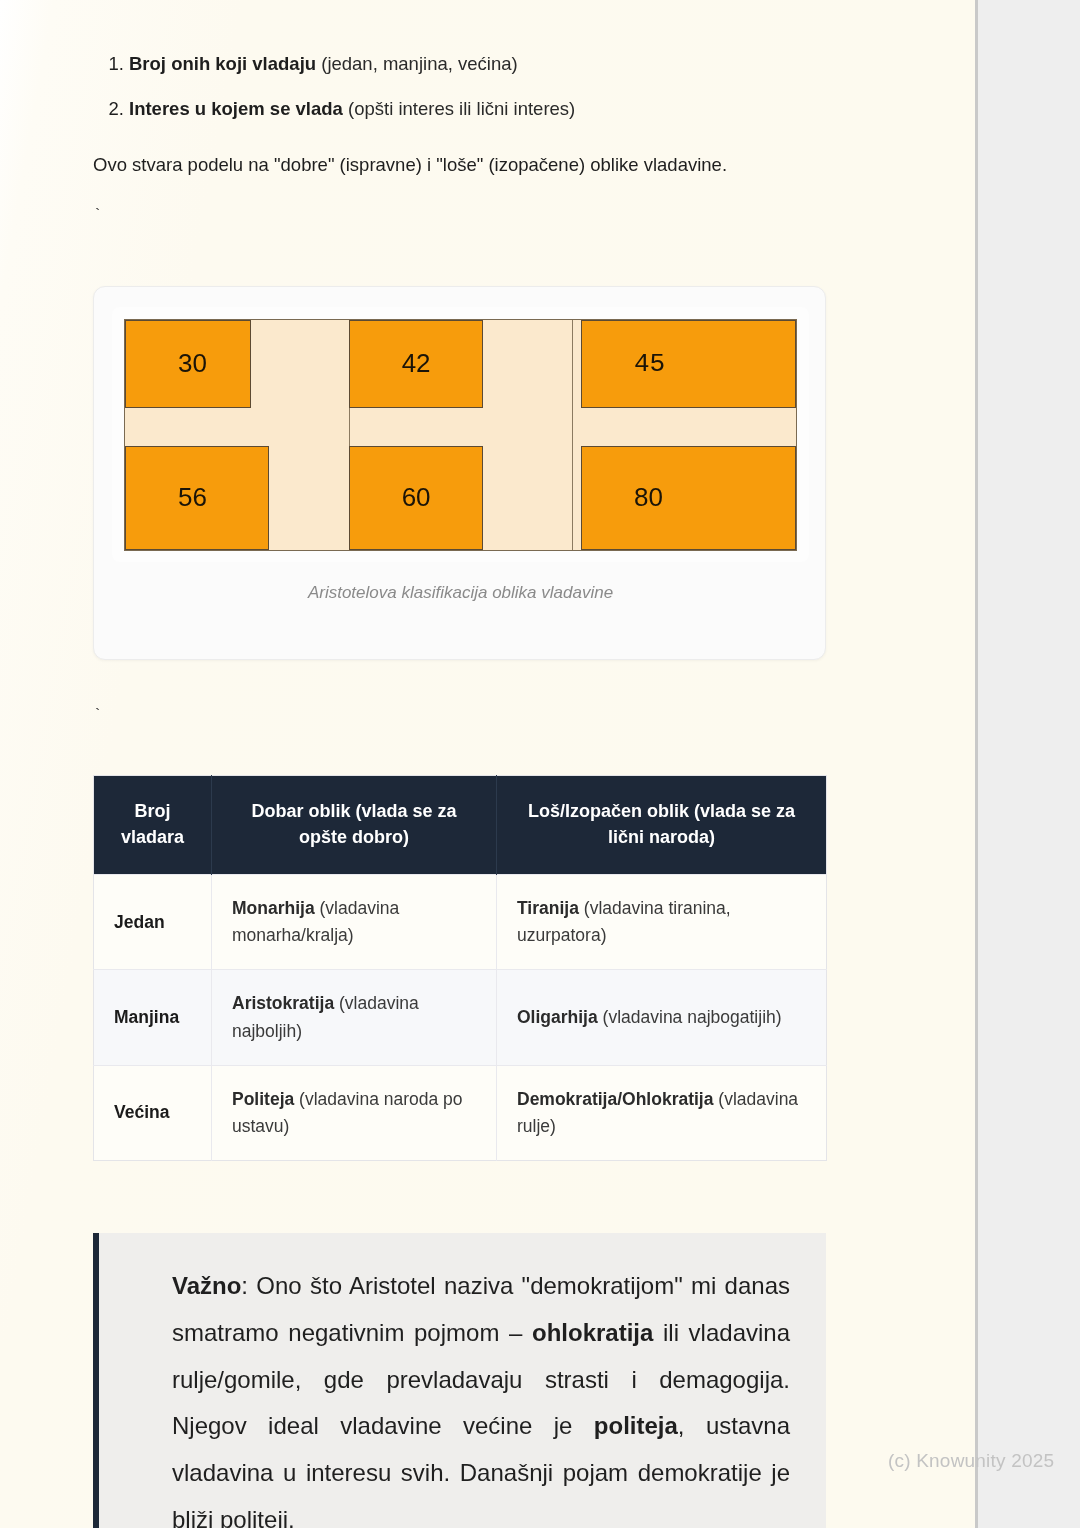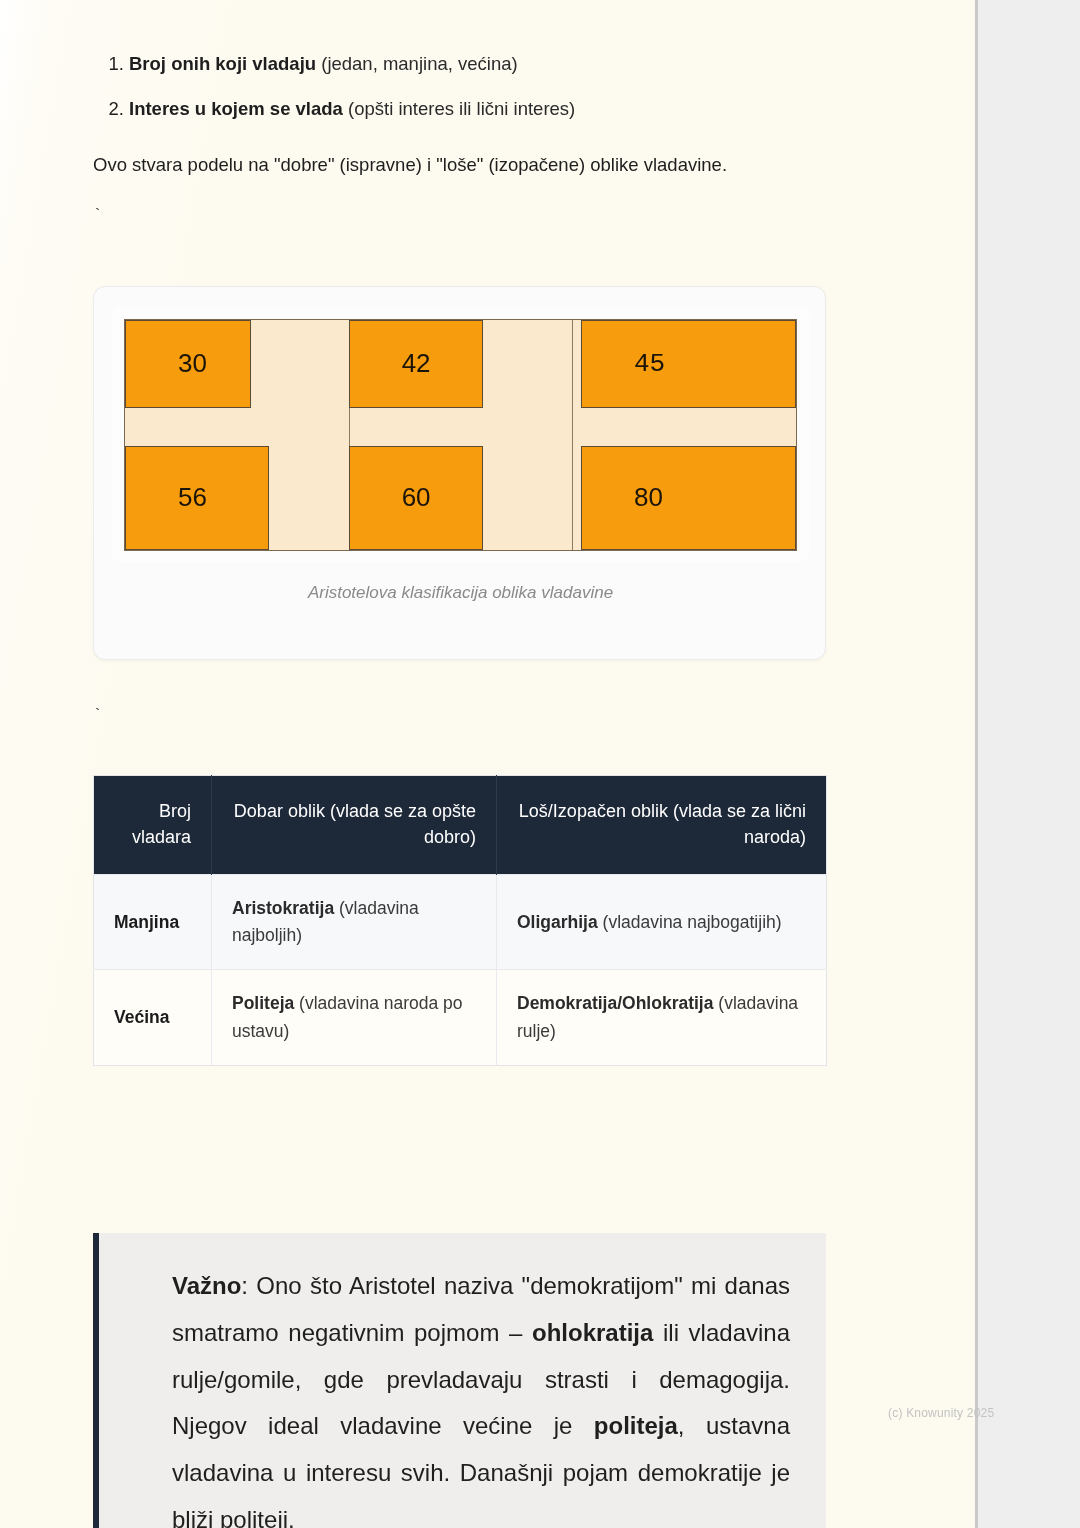--- a/index.html
+++ b/index.html
@@ -170,23 +170,23 @@
     left: 93px;
     top: 775px;
     width: 733px;
     border-collapse: collapse;
     border: 1px solid #e4e4e8;
     table-layout: fixed;
   }
   .tbl th {
     background: #1d2838;
     color: #ffffff;
-    text-align: right;
+    text-align: center;
     font-size: 18px;
-    font-weight: 400;
+    font-weight: 700;
     line-height: 1.45;
     padding: 22px 20px 24px 20px;
     vertical-align: top;
     border-right: 1px solid #2c3a4d;
   }
   .tbl th:last-child { border-right: none; }
   .tbl td {
     font-size: 17.5px;
     line-height: 1.55;
     color: #2b2b2b;
@@ -222,22 +222,22 @@
     color: #1f1f1f;
     text-align: justify;
     margin-left: 37px;
   }
   .callout b { font-weight: 700; }
 
   
   .watermark {
     position: absolute;
     left: 888px;
-    top: 1406px;
-    font-size: 12px;
+    top: 1450px;
+    font-size: 19px;
     color: #c3c3c3;
     letter-spacing: 0.2px;
     z-index: 5;
     text-align: right;
   }
 </style>
 </head>
 <body>
 
 <div id="page">
@@ -298,20 +298,25 @@
           <col class="col-3">
       </colgroup>
       <thead>
         <tr>
           <th>Broj vladara</th>
           <th>Dobar oblik (vlada se za opšte dobro)</th>
           <th>Loš/Izopačen oblik (vlada se za lični naroda)</th>
         </tr>
       </thead>
       <tbody>
+        <tr class="odd">
+          <td class="rowhead">Jedan</td>
+          <td><b>Monarhija</b><span class="dim"> (vladavina monarha/kralja)</span></td>
+          <td><b>Tiranija</b><span class="dim"> (vladavina tiranina, uzurpatora)</span></td>
+        </tr>
         <tr class="even">
           <td class="rowhead">Manjina</td>
           <td><b>Aristokratija</b><span class="dim"> (vladavina najboljih)</span></td>
           <td><b>Oligarhija</b><span class="dim"> (vladavina najbogatijih)</span></td>
         </tr>
         <tr class="odd">
           <td class="rowhead">Većina</td>
           <td><b>Politeja</b><span class="dim"> (vladavina naroda po ustavu)</span></td>
           <td><b>Demokratija/Ohlokratija</b><span class="dim"> (vladavina rulje)</span></td>
         </tr>

